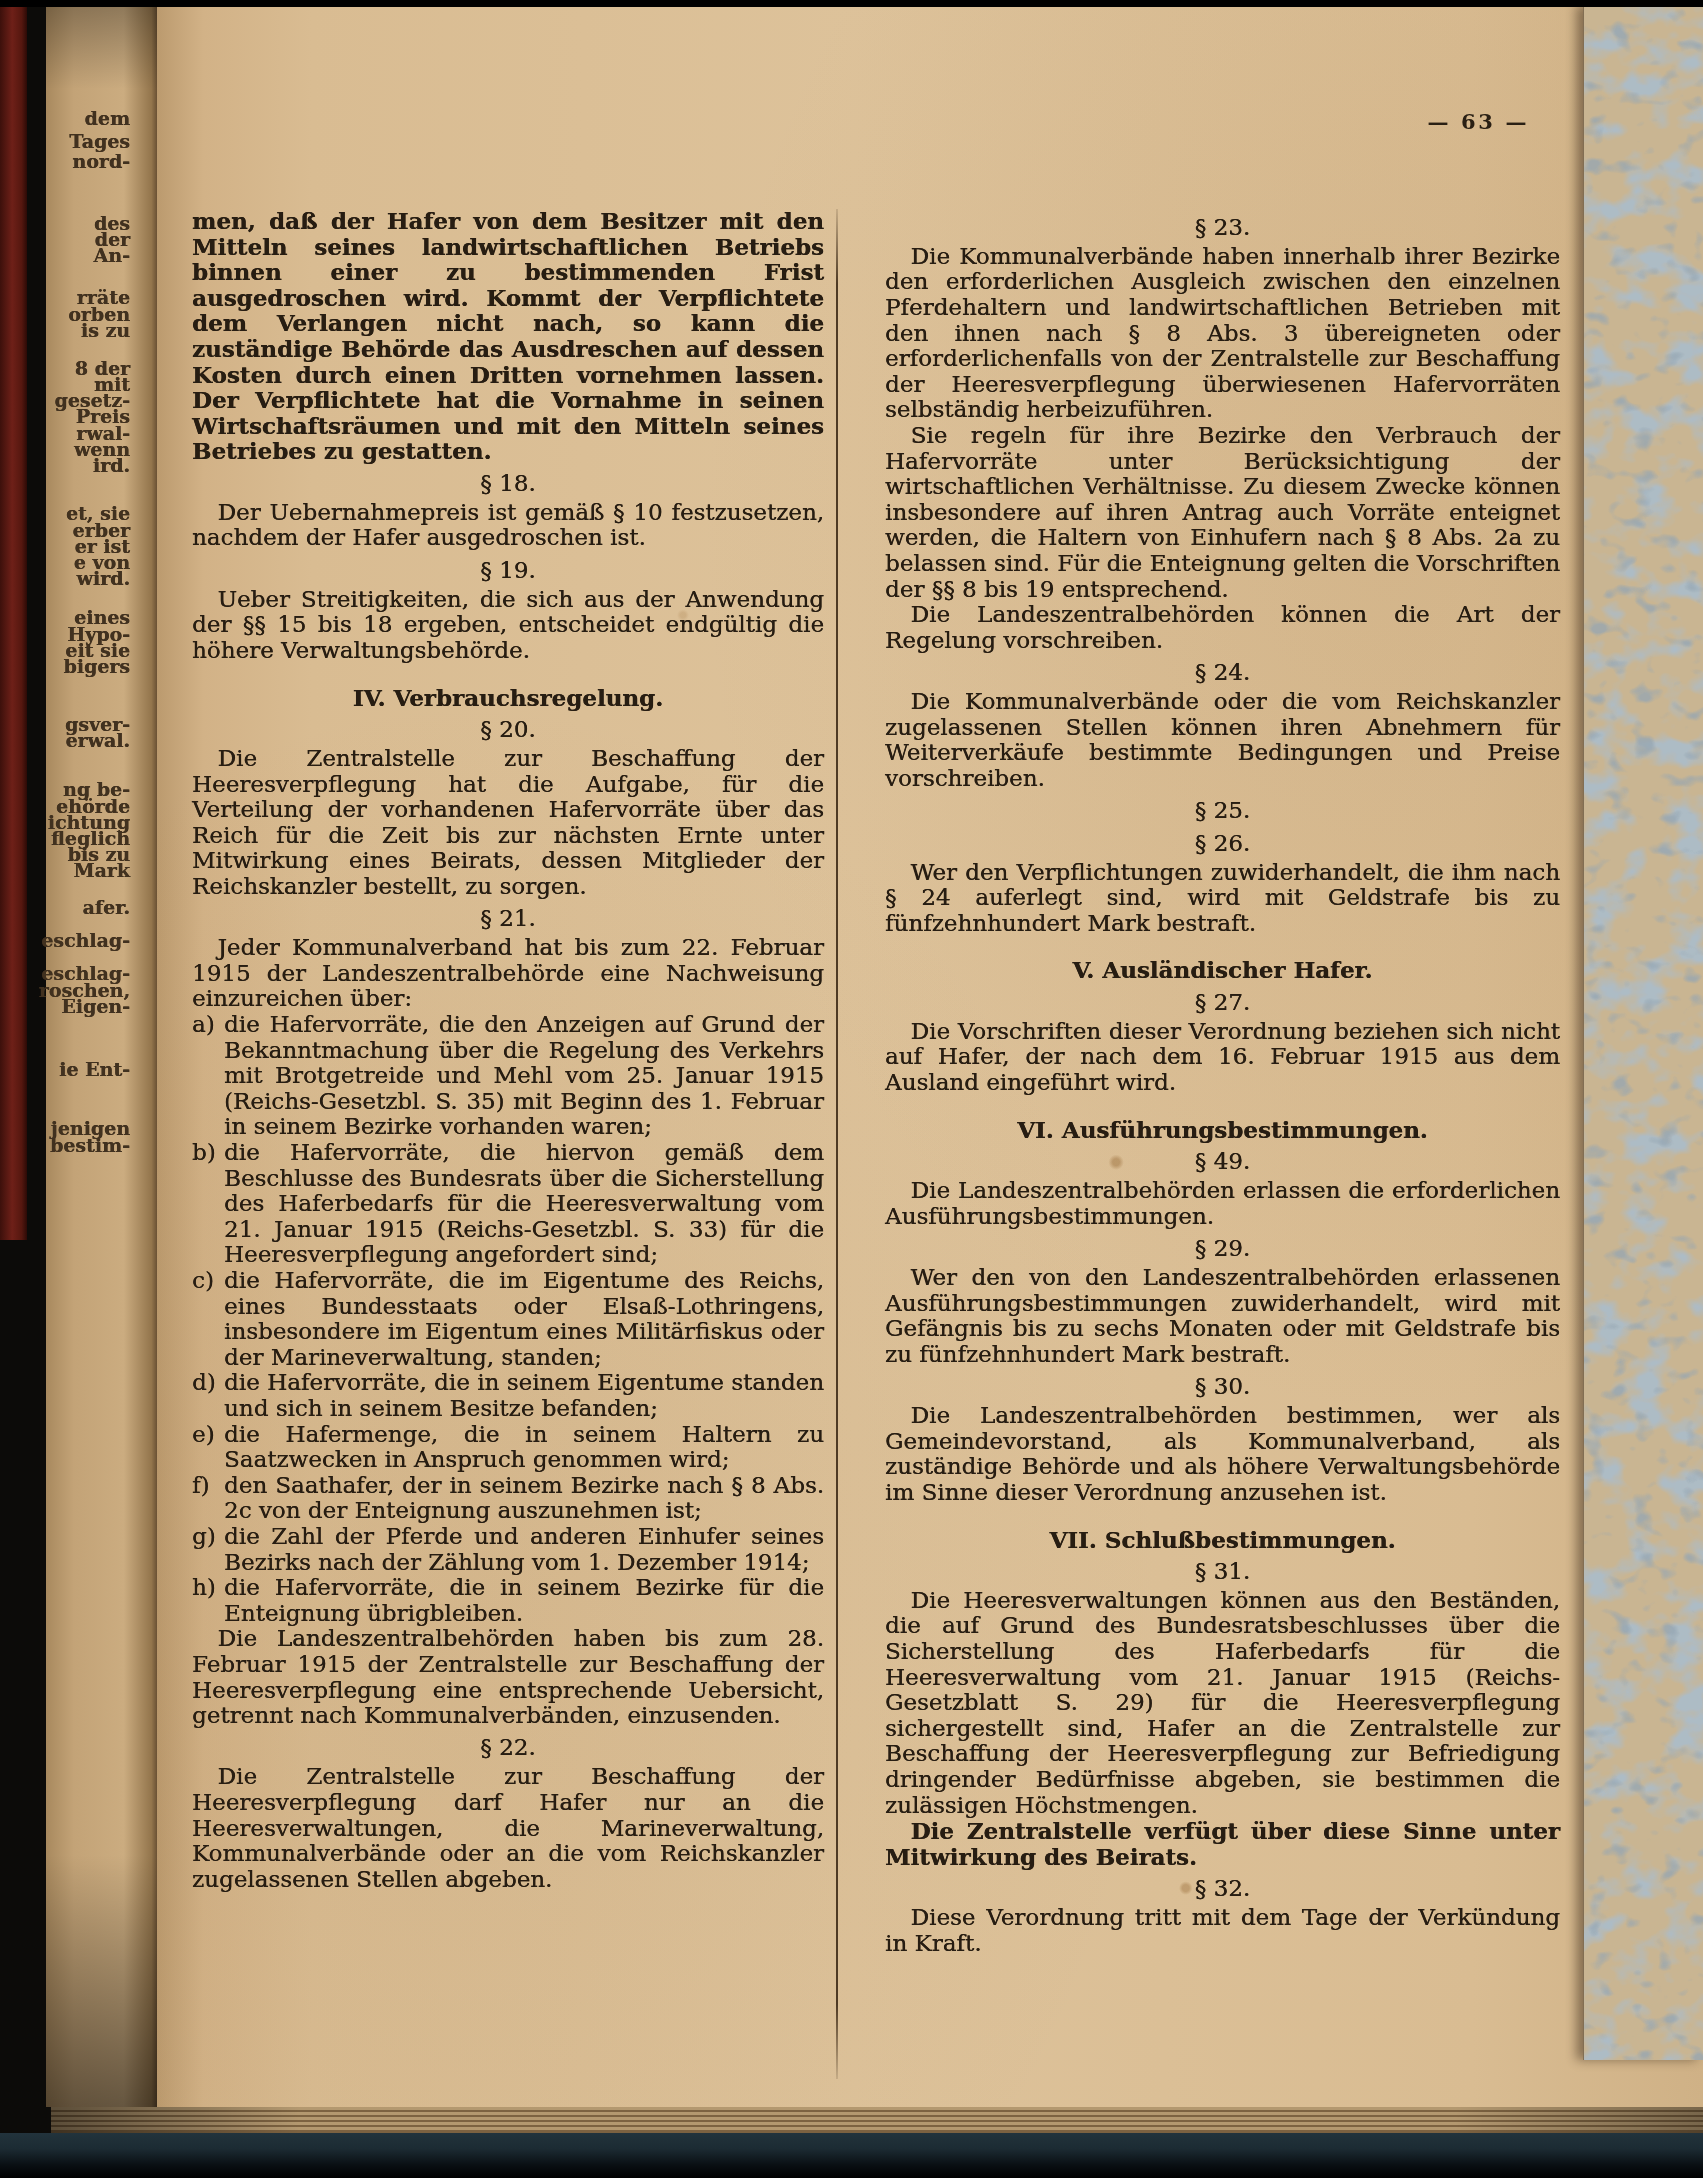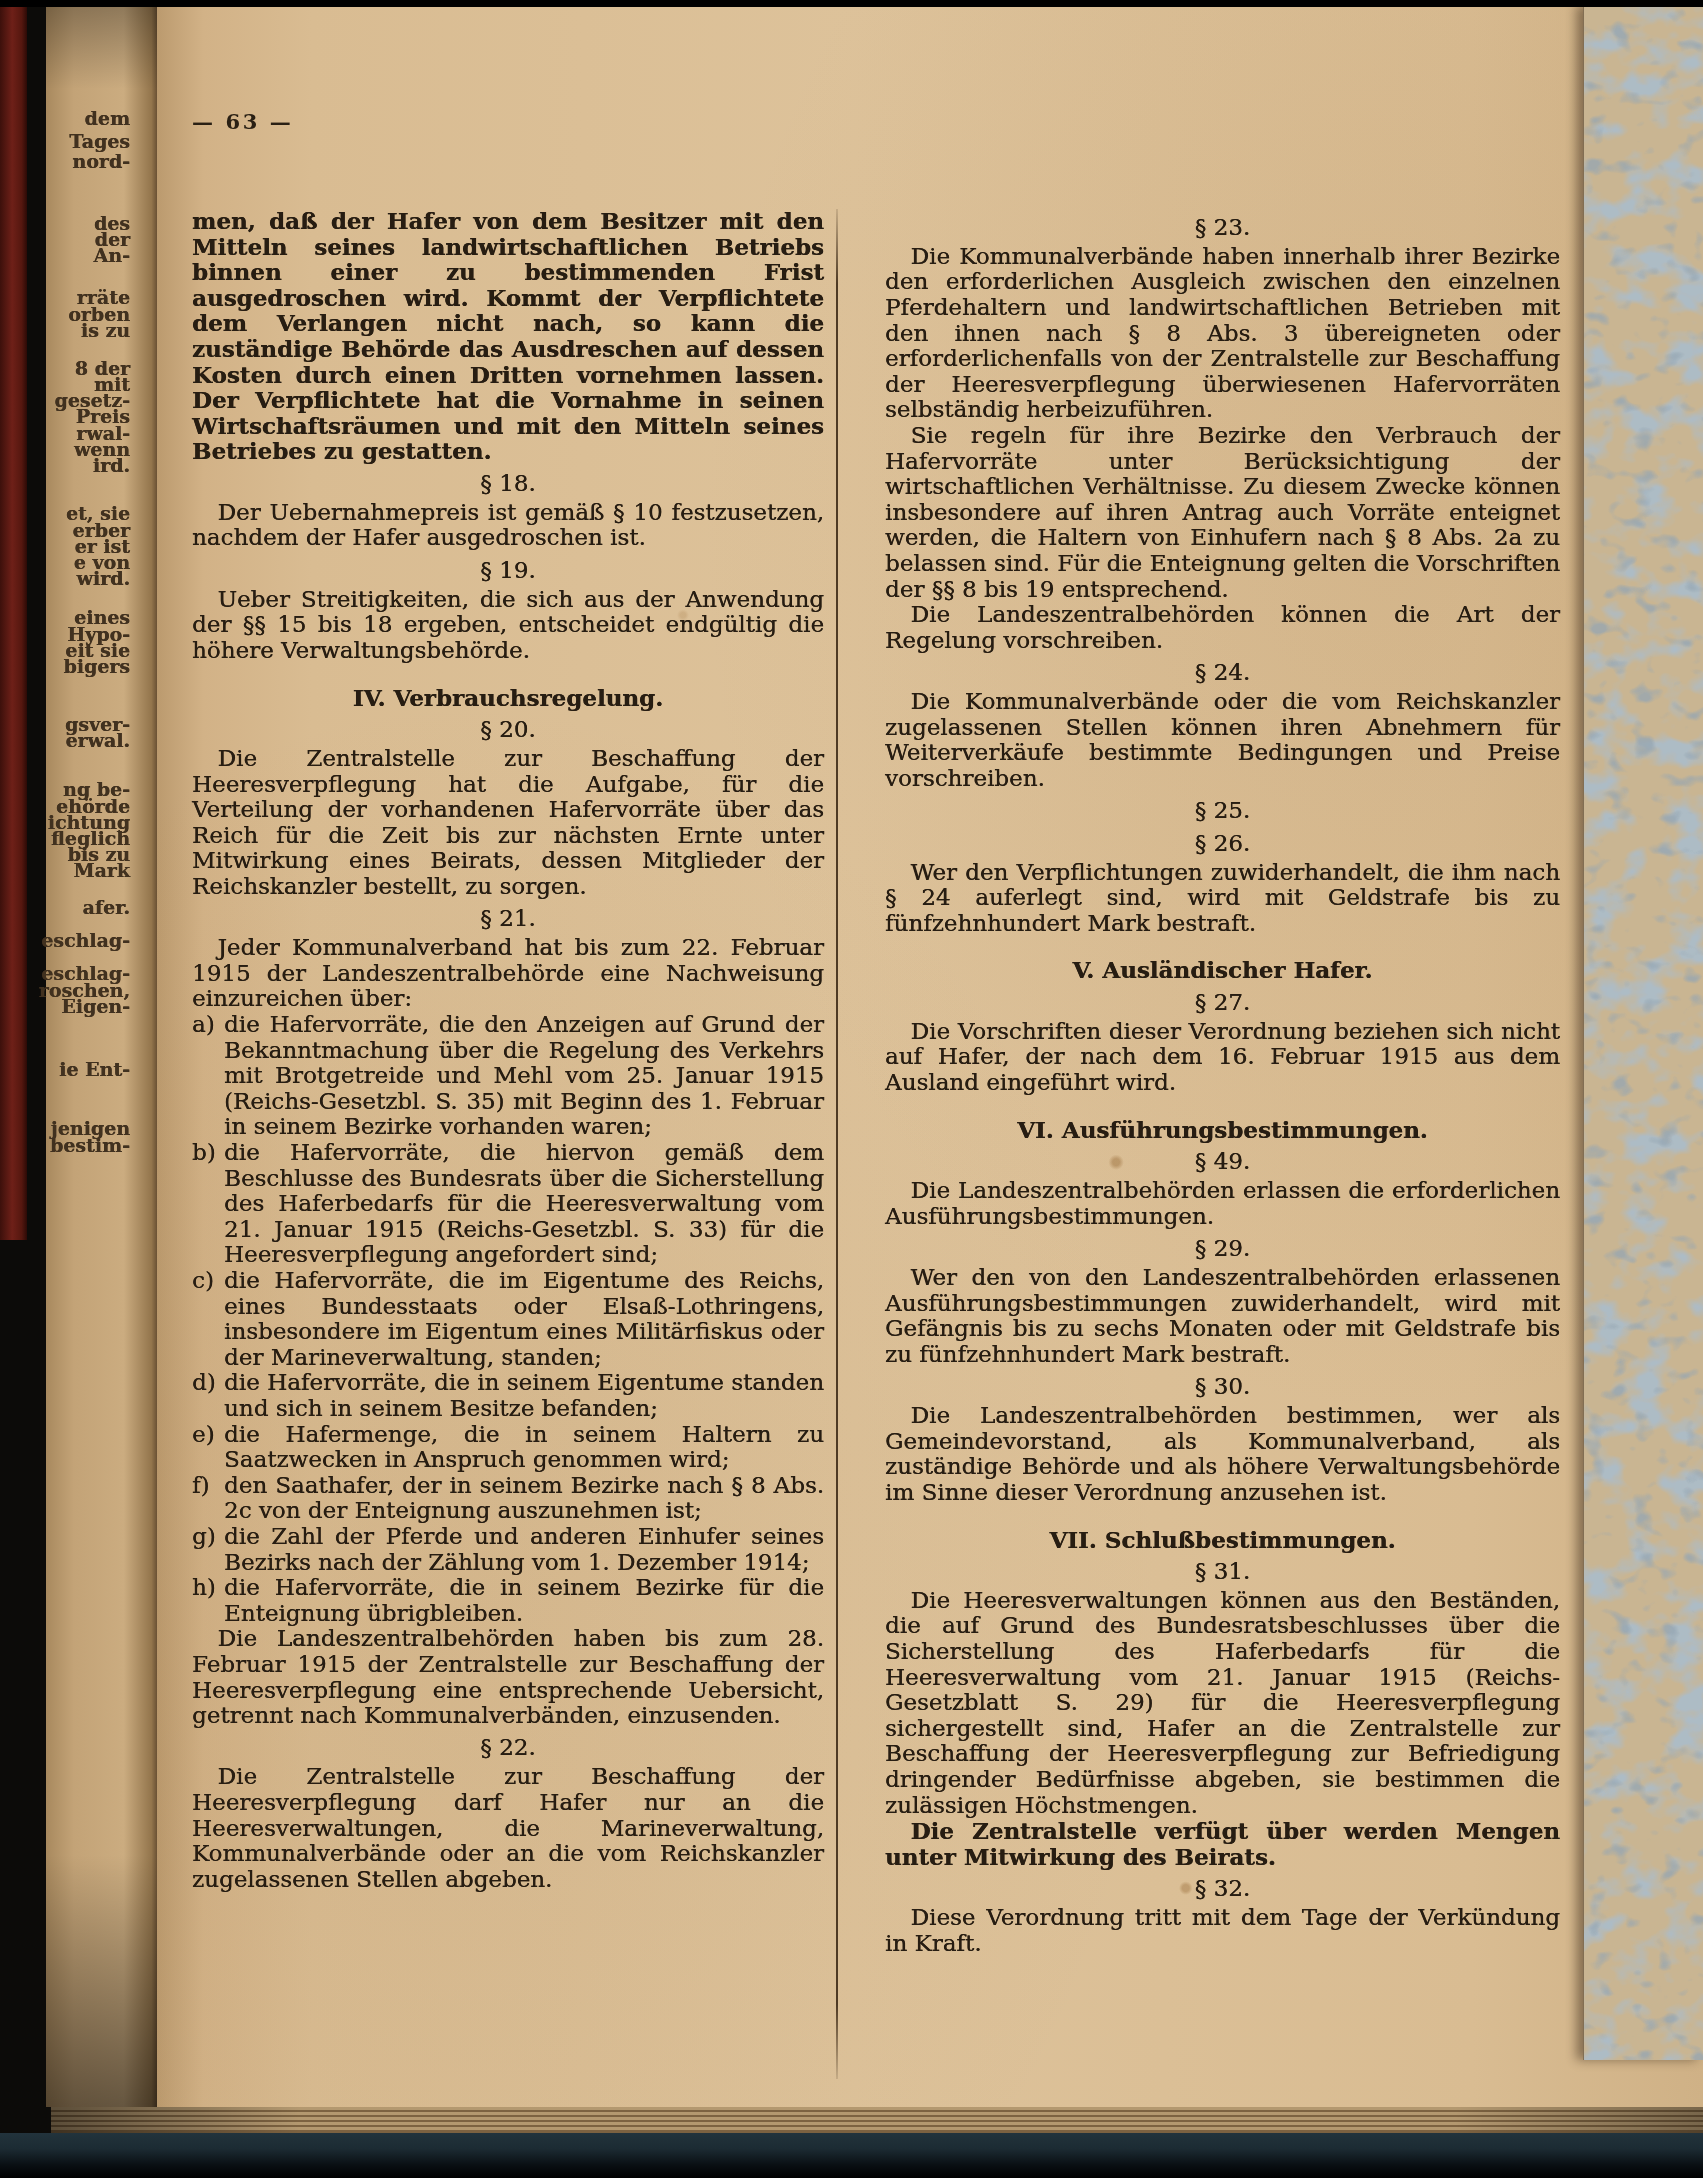--- a/index.html
+++ b/index.html
@@ -45,21 +45,21 @@
       radial-gradient(circle at 66.5% 89.5%, rgba(141,94,40,0.35) 0 3.4px, rgba(141,94,40,0) 6.8px),
       radial-gradient(circle at 34% 29%, rgba(150,105,50,0.20) 0 2.6px, rgba(150,105,50,0) 6px),
       radial-gradient(circle at 55% 33%, rgba(150,105,50,0.18) 0 2.6px, rgba(150,105,50,0) 5.1px),
       radial-gradient(ellipse at 80% 25%, rgba(165,125,75,0.12), rgba(165,125,75,0) 40%),
       radial-gradient(ellipse at 20% 75%, rgba(150,110,60,0.10), rgba(150,110,60,0) 40%),
       linear-gradient(90deg, #bb9a6e 0%, #d2b287 3%, var(--paper, #d9bc92) 10%, #ddc29a 45%, #d9bc92 85%, #cfb186 100%);
   }
 
   .page-number {
     position: absolute; left: 35px; top: 104px; width: 1337px;
-    text-align: left; font-size: 21px; font-weight: bold; letter-spacing: 2.6px;
+    text-align: right; font-size: 21px; font-weight: bold; letter-spacing: 2.6px;
   }
 
   .column {
     position: absolute; top: 203px;
     font-size: 23px; line-height: 25.6px;
     text-align: justify; hyphens: auto;
     text-shadow: 0.3px 0 0 currentColor;
     color: #271d12;
   }
   .col-left  { left: 35px;  width: 632px; }
@@ -222,21 +222,21 @@
         <div class="block heading">VI. Ausführungsbestimmungen.</div>
         <div class="block section">§ 49.</div>
         <div class="block para">Die Landeszentralbehörden erlassen die erforderlichen Ausführungsbestimmungen.</div>
         <div class="block section">§ 29.</div>
         <div class="block para">Wer den von den Landeszentralbehörden erlassenen Ausführungsbestimmungen zuwiderhandelt, wird mit Gefängnis bis zu sechs Monaten oder mit Geldstrafe bis zu fünfzehnhundert Mark bestraft.</div>
         <div class="block section">§ 30.</div>
         <div class="block para">Die Landeszentralbehörden bestimmen, wer als Gemeindevorstand, als Kommunalverband, als zuständige Behörde und als höhere Verwaltungsbehörde im Sinne dieser Verordnung anzusehen ist.</div>
         <div class="block heading">VII. Schlußbestimmungen.</div>
         <div class="block section">§ 31.</div>
         <div class="block para">Die Heeresverwaltungen können aus den Beständen, die auf Grund des Bundesratsbeschlusses über die Sicherstellung des Haferbedarfs für die Heeresverwaltung vom 21. Januar 1915 (Reichs-Gesetzblatt S. 29) für die Heeresverpflegung sichergestellt sind, Hafer an die Zentralstelle zur Beschaffung der Heeresverpflegung zur Befriedigung dringender Bedürfnisse abgeben, sie bestimmen die zulässigen Höchstmengen.</div>
-        <div class="block para bold">Die Zentralstelle verfügt über werden Mengen unter Mitwirkung des Beirats.</div>
+        <div class="block para bold">Die Zentralstelle verfügt über diese Sinne unter Mitwirkung des Beirats.</div>
         <div class="block section">§ 32.</div>
         <div class="block para">Diese Verordnung tritt mit dem Tage der Verkündung in Kraft.</div>
       </div>
   </div>
 
   <div class="marble">
     <svg width="119" height="2055" viewBox="0 0 140 2412" preserveAspectRatio="none" aria-hidden="true">
       <defs>
         <filter id="mveins1" x="-10%" y="-2%" width="120%" height="104%">
           <feTurbulence type="fractalNoise" baseFrequency="0.02 0.028" numOctaves="3" seed="9"></feTurbulence>

